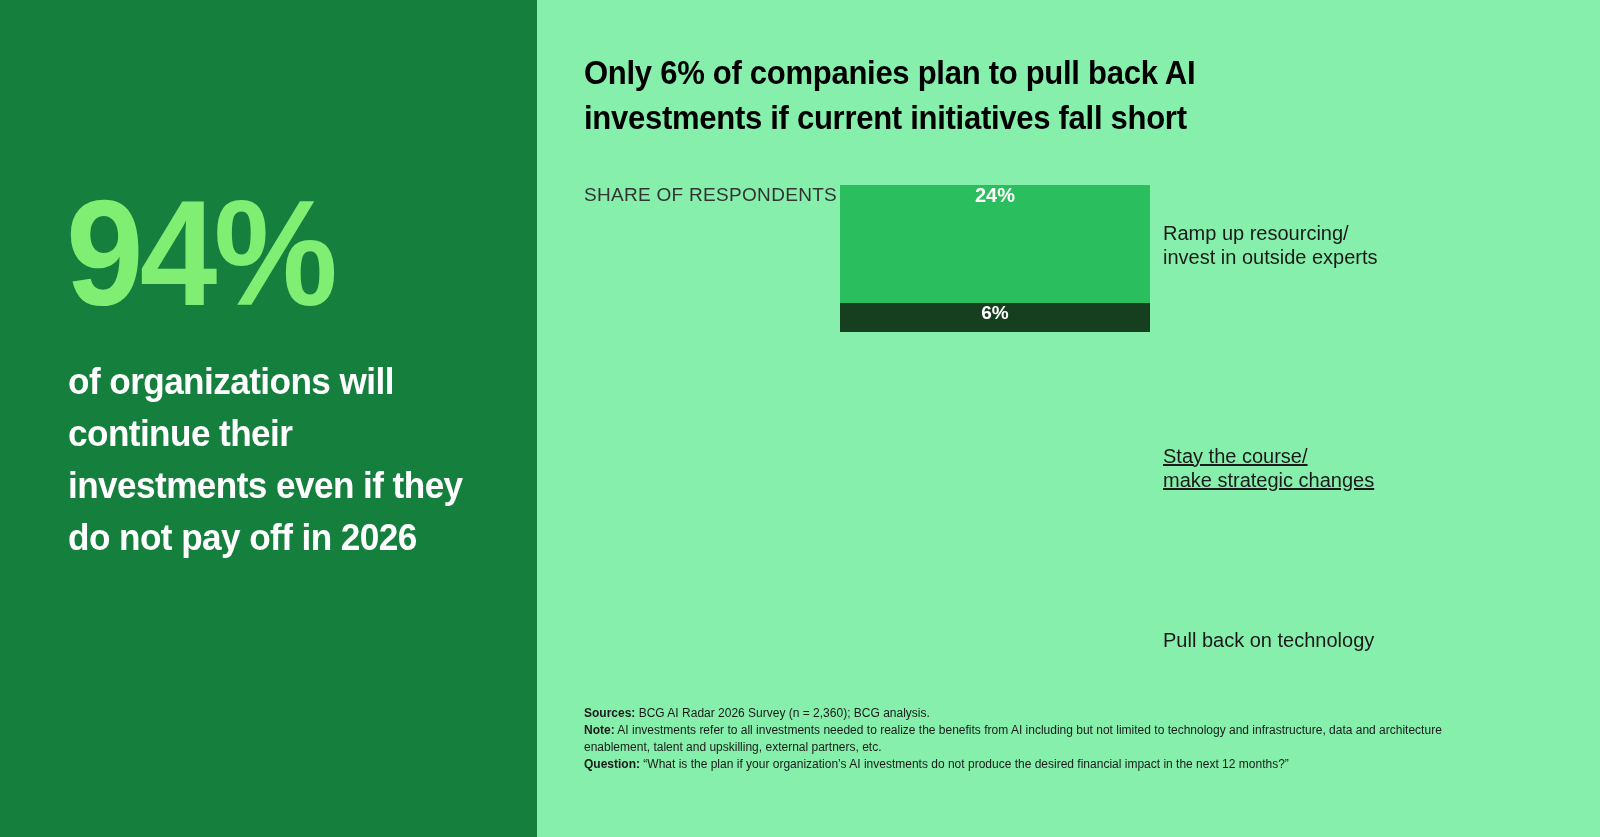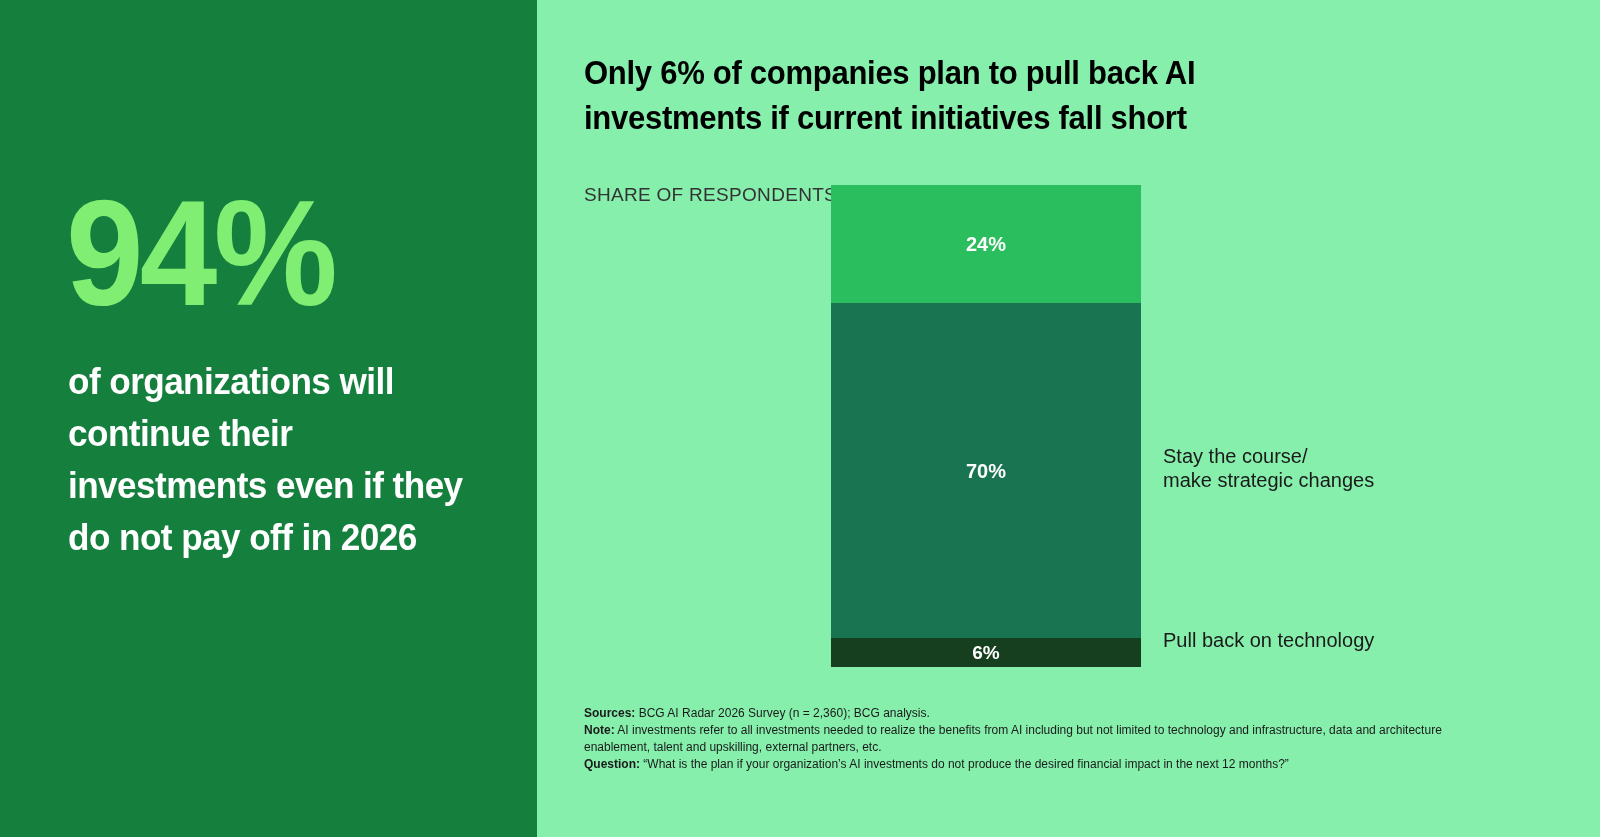--- a/index.html
+++ b/index.html
@@ -84,22 +84,23 @@
     position:absolute;
     left:294px;
     top:185px;
     width:310px;
     height:482px;
   }
   .seg {
     position:relative;
     width:100%;
     display:flex;
-    align-items:center;
+    align-items:flex-start;
     justify-content:center;
+    margin-left:9px;
   }
   .seg-value {
     color:#ffffff;
     font-weight:bold;
     font-size:20px;
     letter-spacing:0px;
     line-height:1;
   }
   .seg-0 { background:#2ABE5E; height:118px; }
   .seg-1 { background:#19755 1; background:#197551; height:335px; }
@@ -110,21 +111,21 @@
   .cat-labels { position:absolute; left:0; top:0; width:100%; height:100%; }
   .cat-label {
     position:absolute;
     left:626px;
     font-size:20px;
     line-height:24px;
     color:#1a1a1a;
     white-space:pre-line;
   }
   .cat-label-0 { top:221px; }
-  .cat-label-1 { top:444px; }
+  .cat-label-1 { top:444px;text-decoration:underline; }
   .cat-label-2 { top:628px; }
 
   
   .footnotes {
     position:absolute;
     left:47px;
     top:705px;
     width:900px;
     font-size:12.5px;
     line-height:17px;
@@ -148,29 +149,28 @@
   <div class="right-panel">
 
     <div class="chart-title">Only 6% of companies plan to pull back AI investments if current initiatives fall short</div>
 
     <div class="axis-label">SHARE OF RESPONDENTS</div>
 
     <div class="bar-wrap">
       <div class="seg seg-0">
         <span class="seg-value">24%</span>
       </div>
-      <div class="seg seg-1">
-        <span class="seg-value">70%</span>
-      </div>
       <div class="seg seg-2">
         <span class="seg-value">6%</span>
       </div>
     </div>
 
     <div class="cat-labels">
+      <div class="cat-label cat-label-0">Ramp up resourcing/
+invest in outside experts</div>
       <div class="cat-label cat-label-1">Stay the course/
 make strategic changes</div>
       <div class="cat-label cat-label-2">Pull back on technology</div>
     </div>
 
     <div class="footnotes">
       <p><span class="fn-label">Sources:</span><span> BCG AI Radar 2026 Survey (n = 2,360); BCG analysis.</span></p>
       <p><span class="fn-label">Note:</span><span> AI investments refer to all investments needed to realize the benefits from AI including but not limited to technology and infrastructure, data and architecture enablement, talent and upskilling, external partners, etc.</span></p>
       <p><span class="fn-label">Question:</span><span> “What is the plan if your organization’s AI investments do not produce the desired financial impact in the next 12 months?”</span></p>
     </div>

